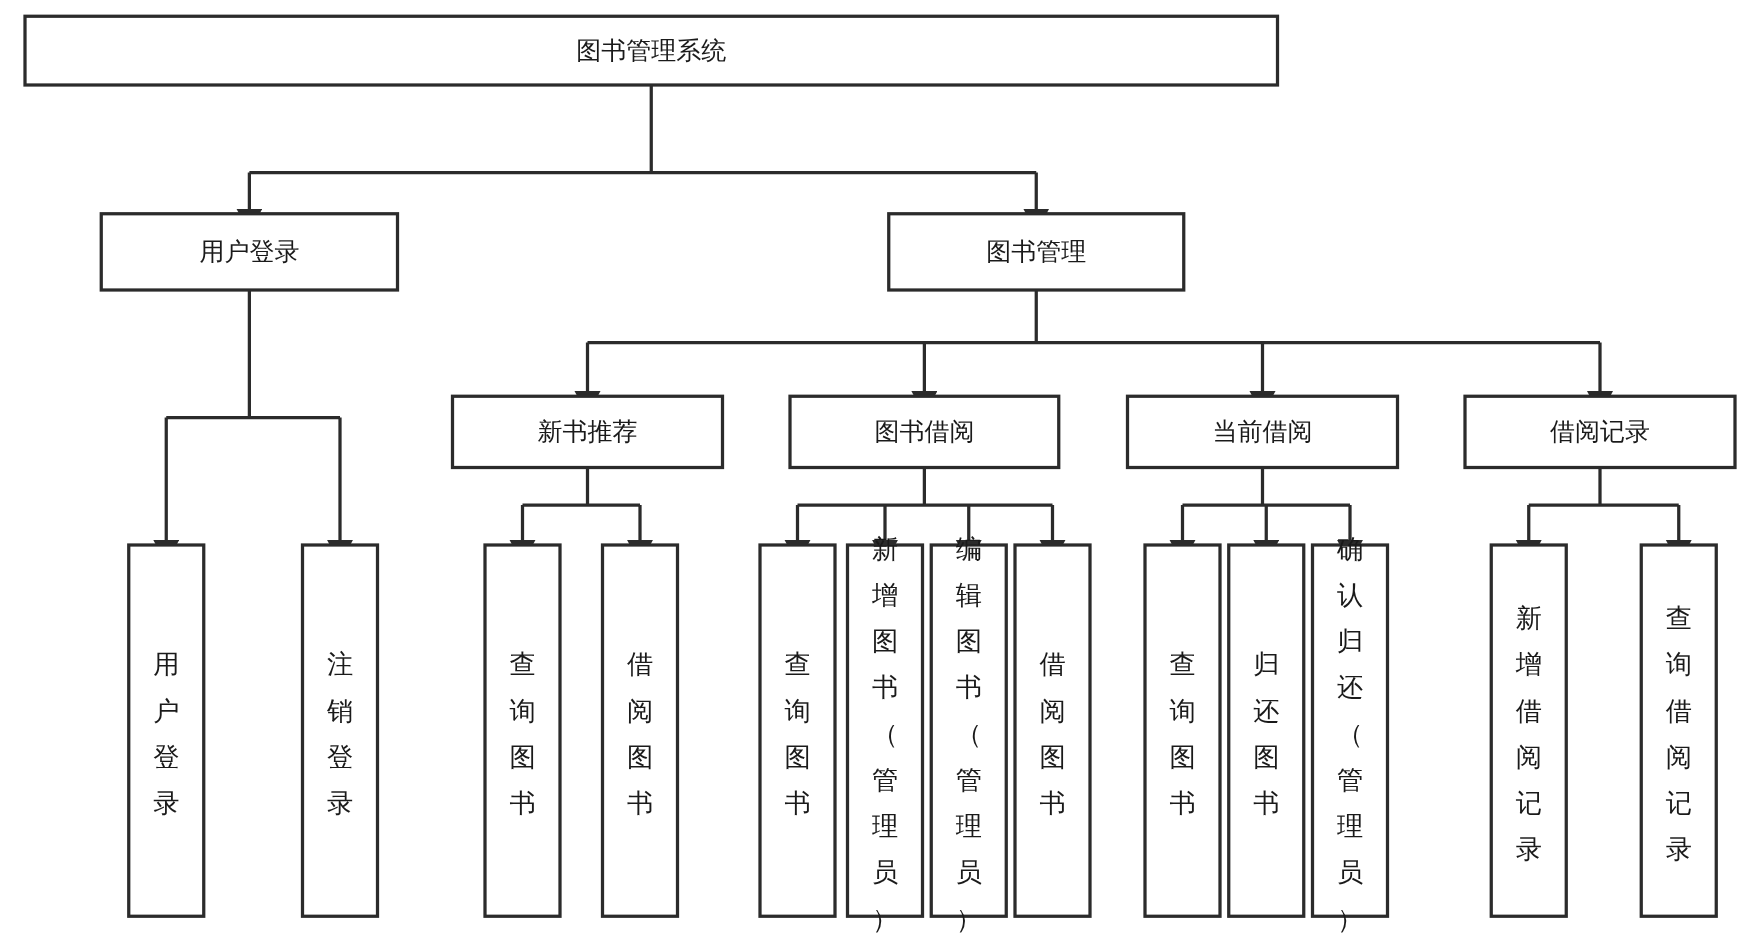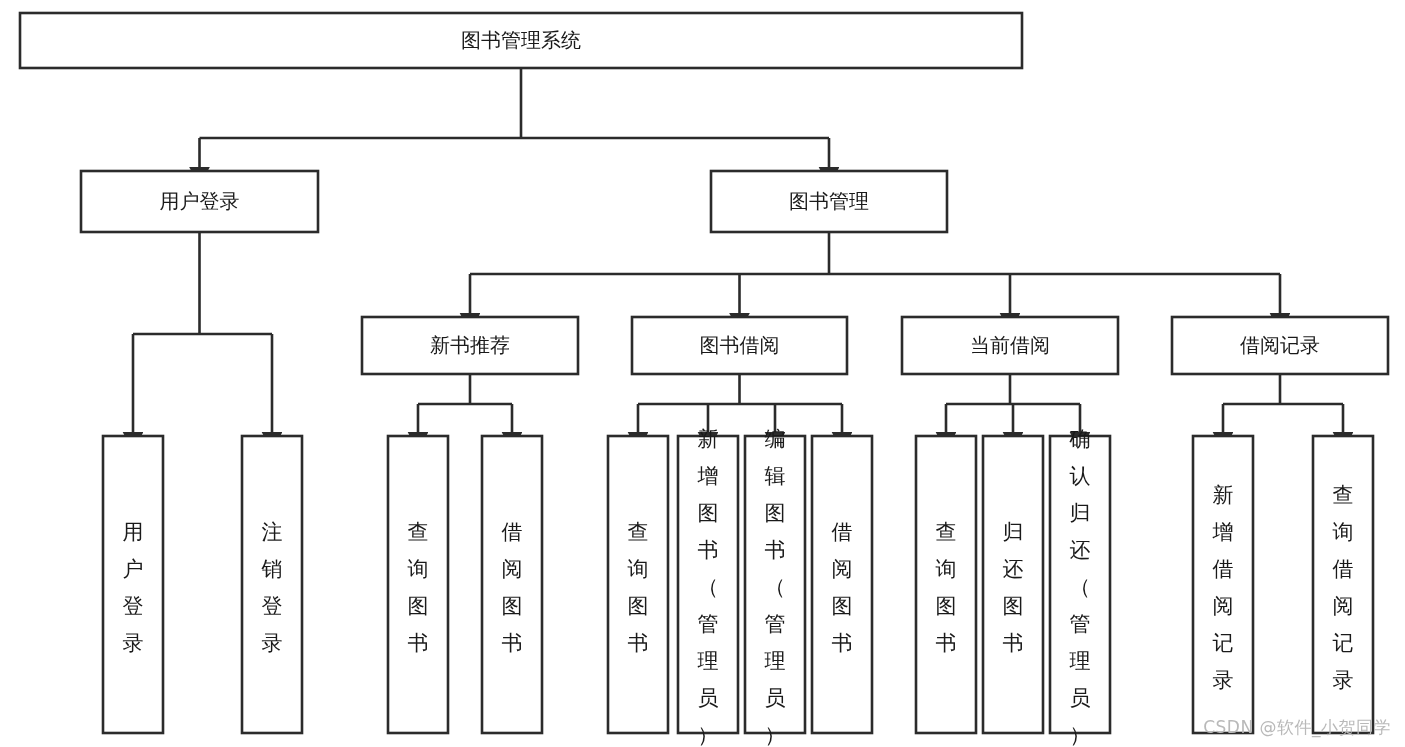--- a/index.html
+++ b/index.html
@@ -187,14 +187,13 @@
           <rect x="1193" y="436" width="60" height="297" class="node-rect"></rect>
           <text x="1223" y="501.62" class="node-label-v"><tspan x="1223" dy="0">新</tspan><tspan x="1223" dy="37">增</tspan><tspan x="1223" dy="37">借</tspan><tspan x="1223" dy="37">阅</tspan><tspan x="1223" dy="37">记</tspan><tspan x="1223" dy="37">录</tspan></text>
         </g>
         <g>
           <rect x="1313" y="436" width="60" height="297" class="node-rect"></rect>
           <text x="1343" y="501.62" class="node-label-v"><tspan x="1343" dy="0">查</tspan><tspan x="1343" dy="37">询</tspan><tspan x="1343" dy="37">借</tspan><tspan x="1343" dy="37">阅</tspan><tspan x="1343" dy="37">记</tspan><tspan x="1343" dy="37">录</tspan></text>
         </g>
       </g>
   </svg>
 
-  <div class="watermark-text">CSDN @软件_小贺同学</div>
 </div>
 
 </body></html>

